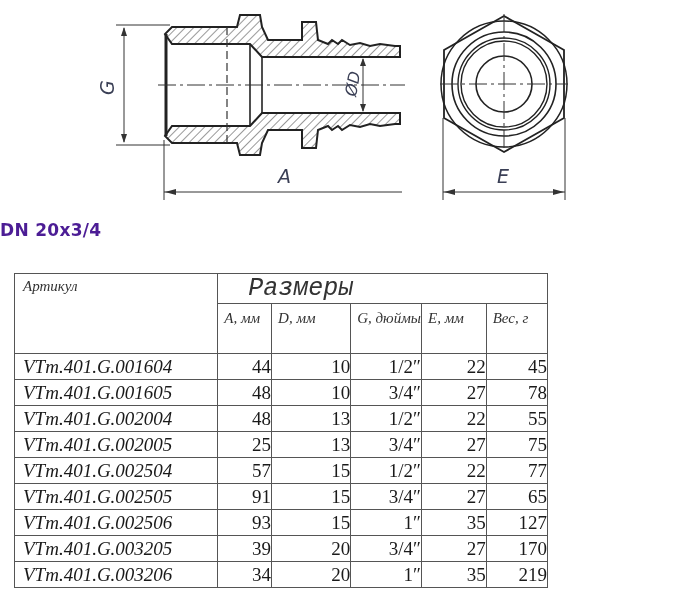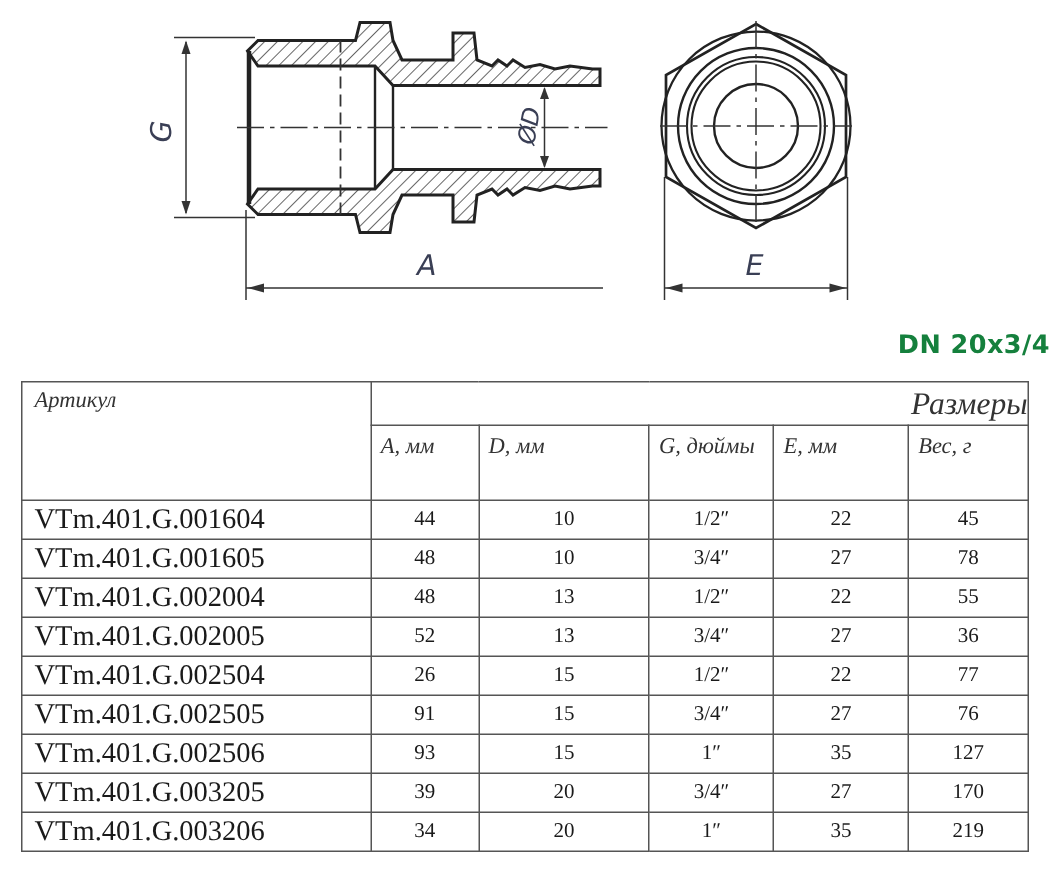--- a/index.html
+++ b/index.html
@@ -1,27 +1,27 @@
 <!DOCTYPE html>
 <html><head>
   <meta charset="utf-8">
   <style>
     html, body { margin: 0; padding: 0; background: #ffffff; }
     body { width: 700px; height: 594px; position: relative; overflow: hidden; font-family: "Liberation Serif", serif; color: #1a1a1a; }
     .drawing { position: absolute; left: 0; top: 0; width: 700px; height: 210px; }
     .dim-label { font-family: "DejaVu Sans", sans-serif; font-style: italic; font-size: 19px; fill: #3a3f55; }
-    .title { position: absolute; left: 0; top: 220px; width: 700px; text-align: right; font-family: "DejaVu Sans", sans-serif; font-weight: bold; font-size: 17px; letter-spacing: 0.3px; color: #15803d; }
-    table.spec { position: absolute; left: 14px; top: 254px; border-collapse: collapse; width: 672px; }
+    .title { position: absolute; left: 0; top: 220px; width: 700px; text-align: left; font-family: "DejaVu Sans", sans-serif; font-weight: bold; font-size: 17px; letter-spacing: 0.3px; color: #4c1d95; }
+    table.spec { position: absolute; left: 14px; top: 273px; border-collapse: collapse; width: 534px; }
     table.spec td, table.spec th { border: 1.3px solid #555; padding: 0; font-weight: normal; }
     .hdr { font-style: italic; font-size: 15px; color: #333; text-align: left; vertical-align: top; }
     .hdr-art { padding: 4px 0 0 8px !important; height: 72px; }
-    .hdr-group { font-size: 21px; text-align: right; height: 28px; vertical-align: middle !important; padding-left: 30px !important; }
+    .hdr-group { font-size: 25px; text-align: left; height: 28px; vertical-align: middle !important; padding-left: 30px !important; font-family: Liberation Mono, monospace; }
     .hdr-sub { padding: 3px 0 0 6px !important; height: 46px; line-height: 22px; margin-left: 32px; }
-    td.art { font-size: 19px; padding-left: 8px !important; height: 25px; }
-    td.num { font-size: 14px; text-align: center; height: 25px; }
+    td.art { font-size: 19px; padding-left: 8px !important; height: 25px; font-style: italic; }
+    td.num { font-size: 19px; text-align: right; height: 25px; }
   </style>
 </head>
 <body>
 
 <svg class="drawing" viewBox="0 0 700 210" xmlns="http://www.w3.org/2000/svg">
   <defs>
     <pattern id="hatch" patternUnits="userSpaceOnUse" width="6" height="6" patternTransform="rotate(45)">
       <line x1="0" y1="0" x2="0" y2="6" stroke="#333" stroke-width="1"></line>
     </pattern>
   </defs>
@@ -121,41 +121,41 @@
     <tr>
       <td class="art">VTm.401.G.002004</td>
       <td class="num">48</td>
       <td class="num">13</td>
       <td class="num">1/2″</td>
       <td class="num">22</td>
       <td class="num">55</td>
     </tr>
     <tr>
       <td class="art">VTm.401.G.002005</td>
-      <td class="num">52</td>
+      <td class="num">25</td>
       <td class="num">13</td>
       <td class="num">3/4″</td>
       <td class="num">27</td>
-      <td class="num">36</td>
+      <td class="num">75</td>
     </tr>
     <tr>
       <td class="art">VTm.401.G.002504</td>
-      <td class="num">26</td>
+      <td class="num">57</td>
       <td class="num">15</td>
       <td class="num">1/2″</td>
       <td class="num">22</td>
       <td class="num">77</td>
     </tr>
     <tr>
       <td class="art">VTm.401.G.002505</td>
       <td class="num">91</td>
       <td class="num">15</td>
       <td class="num">3/4″</td>
       <td class="num">27</td>
-      <td class="num">76</td>
+      <td class="num">65</td>
     </tr>
     <tr>
       <td class="art">VTm.401.G.002506</td>
       <td class="num">93</td>
       <td class="num">15</td>
       <td class="num">1″</td>
       <td class="num">35</td>
       <td class="num">127</td>
     </tr>
     <tr>

